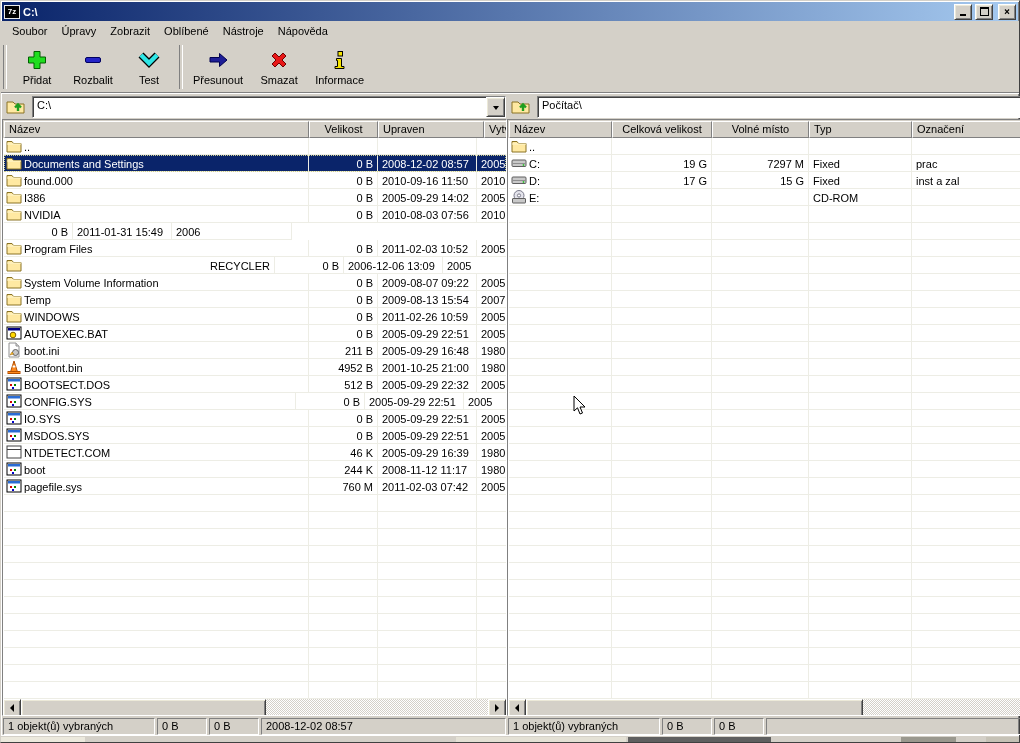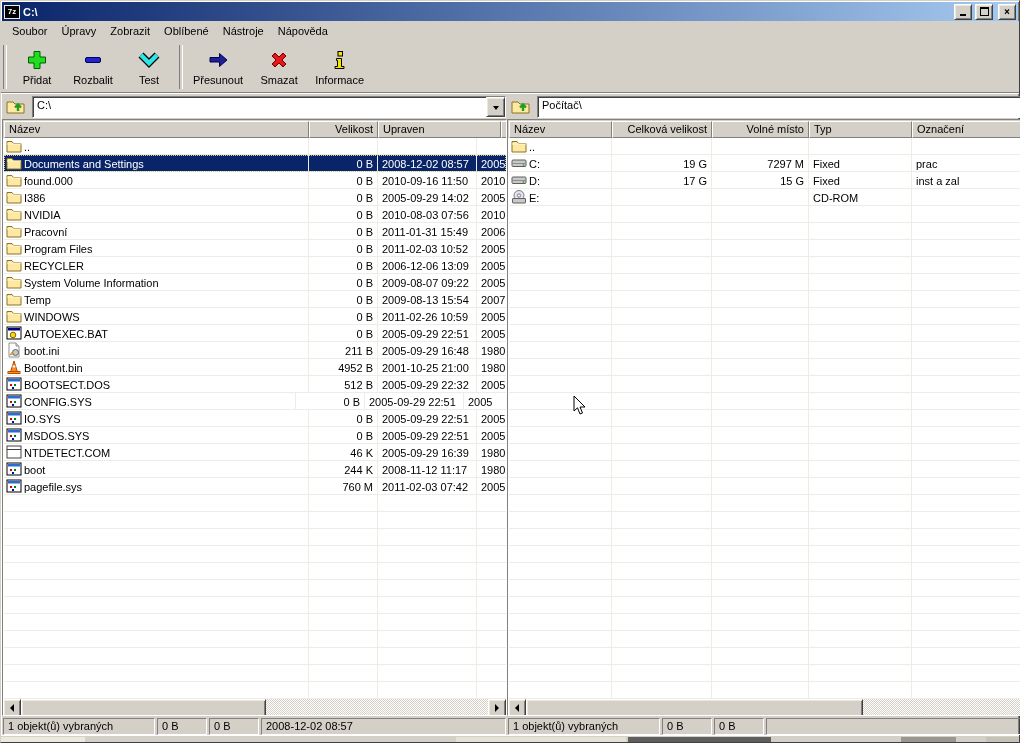--- a/index.html
+++ b/index.html
@@ -44,21 +44,21 @@
   .combo-drop{width:17px;background:#D4D0C8;border:1px solid;border-color:#fff #404040 #404040 #fff;
         box-shadow:inset 1px 1px 0 #ece9d8, inset -1px -1px 0 #808080;
         display:flex;align-items:center;justify-content:center;}
   .arrow-down{width:0;height:0;border:3px solid transparent;border-top:4px solid #000;margin-top:4px;}
   
   .listbox{flex:1;display:flex;flex-direction:column;border:1px solid;border-color:#808080 #fff #fff #808080;
         box-shadow:inset 1px 1px 0 #404040;background:#fff;overflow:hidden;}
   .lheader{display:flex;height:17px;flex:none;background:#D4D0C8;padding-top:1px;padding-left:1px;}
   .hcell{border:1px solid;border-color:#fff #808080 #808080 #fff;background:#D4D0C8;
         padding:1px 4px 0 4px;white-space:nowrap;overflow:hidden;box-sizing:border-box;flex:none;}
-  .hcell.num{text-align:right;}
+  .hcell.num{text-align:center;}
   .rows{flex:1;overflow:hidden;background:#fff;padding-left:1px;}
   .lrow{display:flex;height:17px;align-items:center;}
   .cell{height:17px;box-sizing:border-box;border-right:1px solid #EDEDE5;border-bottom:1px solid #EDEDE5;
         padding:1px 4px 0 2px;white-space:nowrap;overflow:hidden;display:flex;align-items:center;gap:2px;flex:none;}
   .cell.num{justify-content:flex-end;}
   .cell.txt{padding-left:4px;}
   .lrow.selected .cell{background:#0A246A;color:#fff;}
   .lrow.selected{outline:1px dotted #cfcf8a;outline-offset:-1px;}
   .icon16{width:16px;height:16px;flex:none;}
   
@@ -184,21 +184,21 @@
           <div class="combo-text">C:\</div>
           <div class="combo-drop">
               <div class="arrow-down"></div>
             </div>
         </div>
       </div>
       <div class="listbox">
         <div class="lheader" id="lheader">
             <div class="hcell" style="width: 305px;">Název</div>
             <div class="hcell num" style="width: 69px;">Velikost</div>
-            <div class="hcell" style="width: 123px;">Upraven</div>
+            <div class="hcell" style="width: 106px;">Upraven</div>
             <div class="hcell" style="width: 120px;">Vytvořen</div>
           </div>
         <div class="rows" id="lrows">
             <div class="lrow">
               <div class="cell" style="width: 305px;">
                 <span class="icon-wrap"><svg class="icon16" width="16" height="16" viewBox="0 0 16 16">
                     <path d="M1 3.5h5l1.5 2H15v8.5H1z" fill="#FFE9A2" stroke="#8A7324"></path>
                     <path d="M1 6h14" stroke="#FFF7D0"></path>
                   </svg></span>
                 <span>..</span>
@@ -249,45 +249,38 @@
                     <path d="M1 3.5h5l1.5 2H15v8.5H1z" fill="#FFE9A2" stroke="#8A7324"></path>
                     <path d="M1 6h14" stroke="#FFF7D0"></path>
                   </svg></span>
                 <span>NVIDIA</span>
               </div>
               <div class="cell num" style="width: 69px;">0 B</div>
               <div class="cell txt" style="width: 99px; text-align: center;">2010-08-03 07:56</div>
               <div class="cell txt" style="width: 120px;">2010</div>
             </div>
             <div class="lrow">
-              <div class="cell" style="width: 305px;">
-                <span class="icon-wrap"><svg class="icon16" width="16" height="16" viewBox="0 0 16 16">
-                    <path d="M1 3.5h5l1.5 2H15v8.5H1z" fill="#FFE9A2" stroke="#8A7324"></path>
-                    <path d="M1 6h14" stroke="#FFF7D0"></path>
-                  </svg></span>
-                <span>Pracovní</span>
-              </div>
               <div class="cell num" style="width: 69px;">0 B</div>
               <div class="cell txt" style="width: 99px;">2011-01-31 15:49</div>
               <div class="cell txt" style="width: 120px;">2006</div>
             </div>
             <div class="lrow">
               <div class="cell" style="width: 305px;">
                 <span class="icon-wrap"><svg class="icon16" width="16" height="16" viewBox="0 0 16 16">
                     <path d="M1 3.5h5l1.5 2H15v8.5H1z" fill="#FFE9A2" stroke="#8A7324"></path>
                     <path d="M1 6h14" stroke="#FFF7D0"></path>
                   </svg></span>
                 <span>Program Files</span>
               </div>
               <div class="cell num" style="width: 69px;">0 B</div>
               <div class="cell txt" style="width: 99px;">2011-02-03 10:52</div>
               <div class="cell txt" style="width: 120px;">2005</div>
             </div>
             <div class="lrow">
-              <div class="cell" style="width: 305px;">
+              <div class="cell" style="width: 271px; justify-content: space-between;">
                 <span class="icon-wrap"><svg class="icon16" width="16" height="16" viewBox="0 0 16 16">
                     <path d="M1 3.5h5l1.5 2H15v8.5H1z" fill="#FFE9A2" stroke="#8A7324"></path>
                     <path d="M1 6h14" stroke="#FFF7D0"></path>
                   </svg></span>
                 <span>RECYCLER</span>
               </div>
               <div class="cell num" style="width: 69px;">0 B</div>
               <div class="cell txt" style="width: 99px;">2006-12-06 13:09</div>
               <div class="cell txt" style="width: 120px;">2005</div>
             </div>

